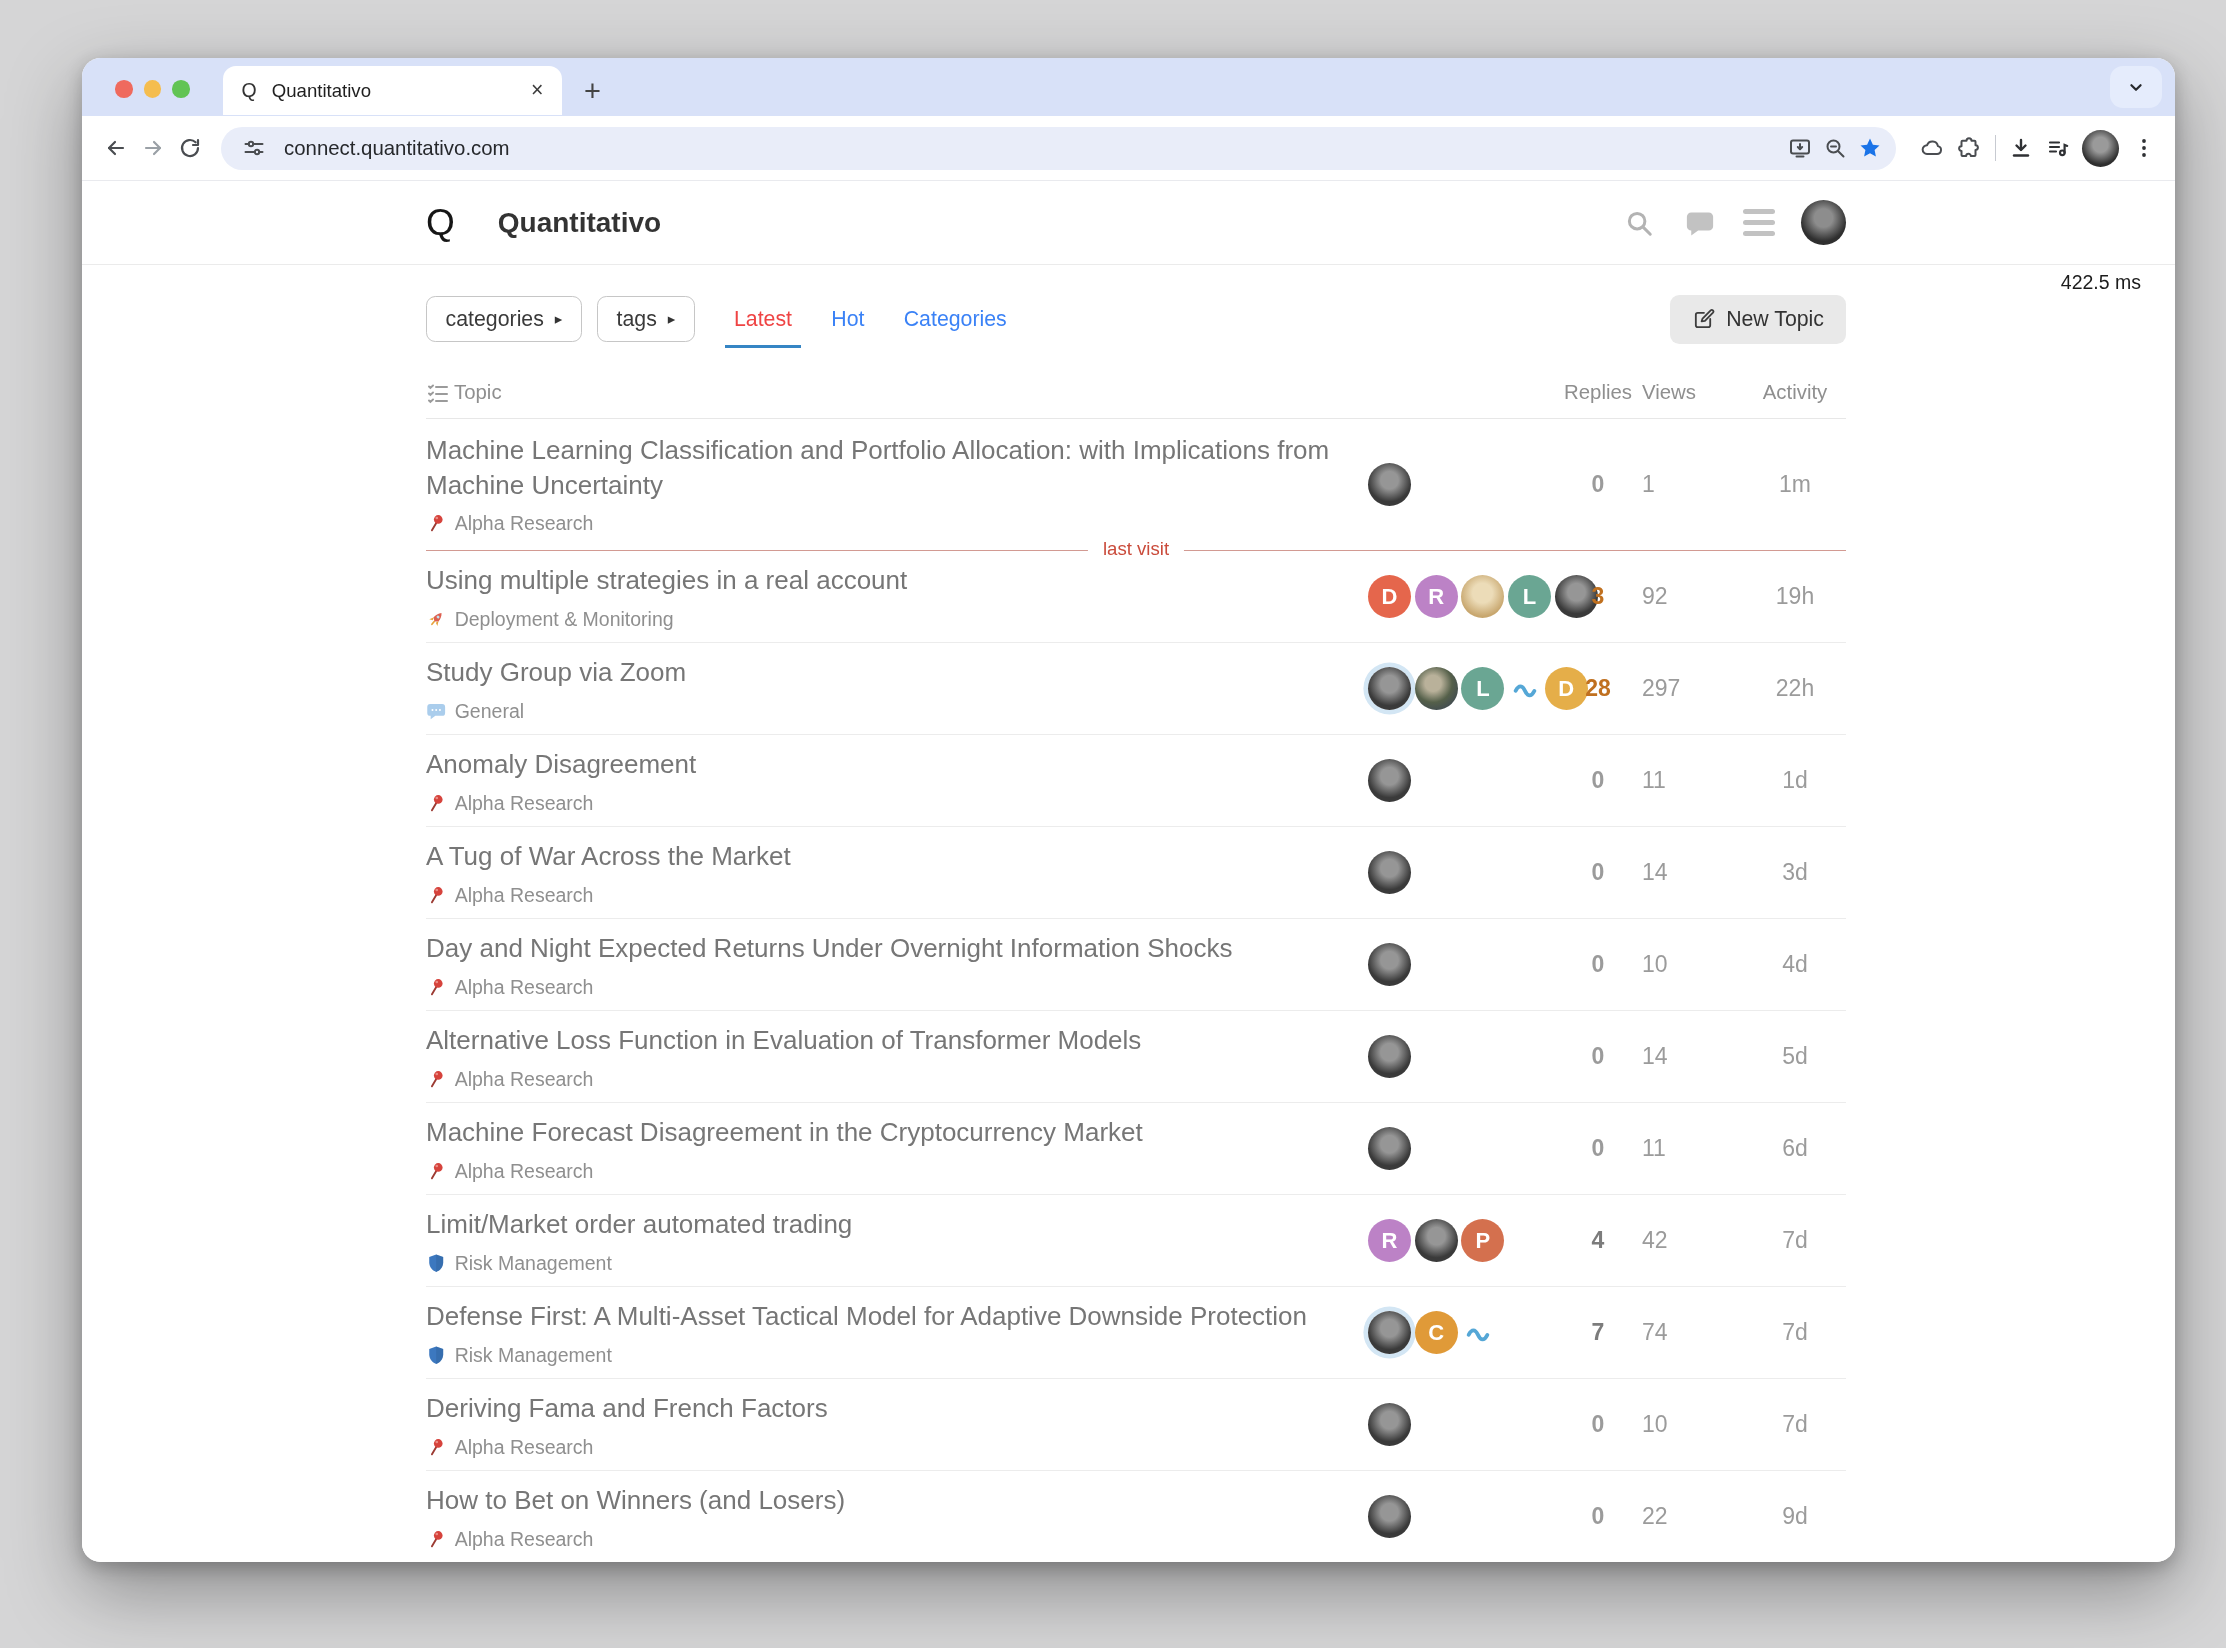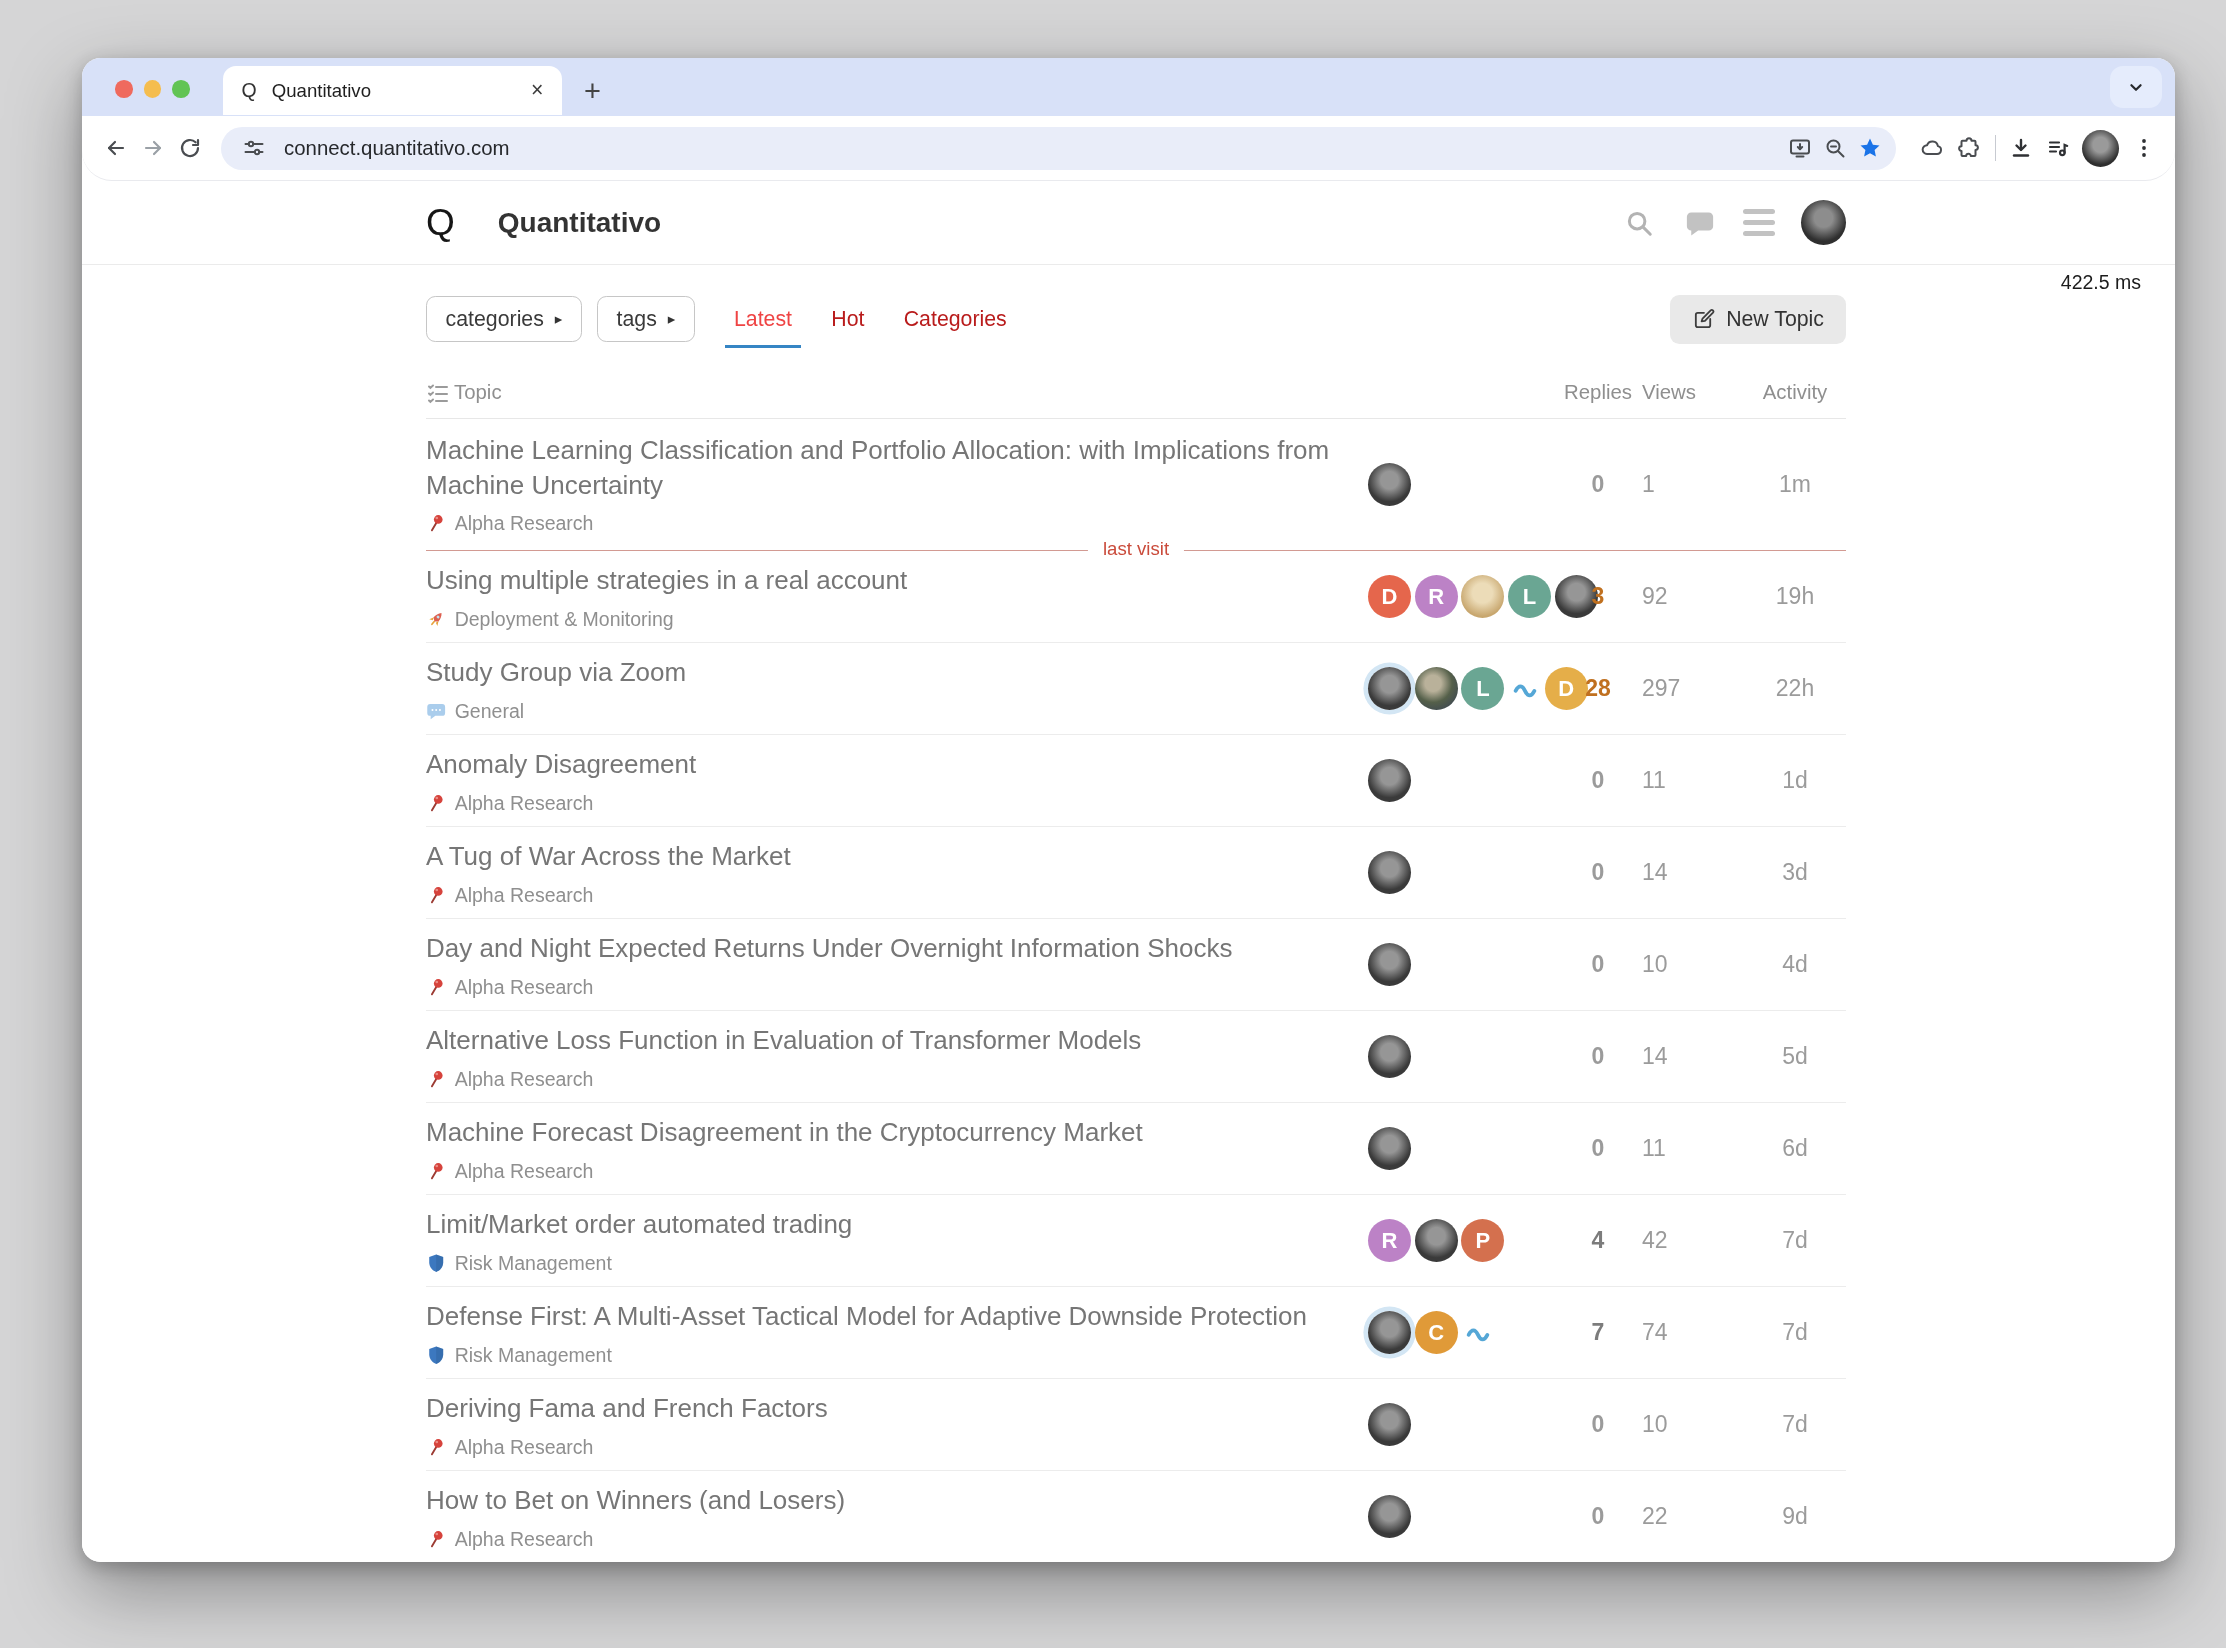--- a/index.html
+++ b/index.html
@@ -19,21 +19,21 @@
     border-radius:13px 13px 0 0; display:flex; align-items:center; padding:0 18.6px; }
   .tab-favicon { font-size:19.5px; color:#333; }
   .tab-title { font-size:18.6px; color:#1f1f1f; margin-left:15px; }
   .tab-close { margin-left:auto; font-size:21.3px; color:#3c3c3c; line-height:1; }
   .newtab-btn { position:absolute; left:490px; top:13px; width:41px; height:41px;
     font-size:29px; color:#444; display:flex; align-items:center; justify-content:center; }
   .strip-chevron { position:absolute; right:13px; top:8.3px; width:52px; height:42px;
     background:#e5ecfc; border-radius:13px; display:flex; align-items:center; justify-content:center; }
 
   .toolbar { height:65px; background:#fff; display:flex; align-items:center;
-    padding:0 13px 0 15px; border-bottom:0.9px solid #e9eaee;border-radius:30px; }
+    padding:0 13px 0 15px; border-bottom:0.9px solid #e9eaee; }
   .tb-icon { width:37px; height:37px; display:flex; align-items:center; justify-content:center; flex:none; }
   .tb-icon svg { width:24px; height:24px; }
   .pill { flex:1; height:43px; margin-left:13px; background:#e9edf9; border-radius:21.3px;
     display:flex; align-items:center; padding:0 9.3px 0 15px; min-width:0; }
   .url-text { font-size:20.4px; color:#26282c; margin-left:13px; white-space:nowrap; }
   .pill-spacer { flex:1; }
   .pill .tb-icon { width:35px; }
   .tb-sep { width:0.9px; height:26px; background:#c7cad1; margin:0 7.4px; flex:none; }
   .browser-avatar { width:37px; height:37px; border-radius:50%; flex:none; margin:0 5.6px;
     background:radial-gradient(circle at 50% 40%, #9a9a9a 0 26%, #2f2f2f 68%); }
@@ -56,21 +56,21 @@
 
   .latency { text-align:right; padding-right:34px; margin-top:5.6px; height:24px;
     font-family:Liberation Sans, sans-serif; font-size:19.5px; color:#1c1c1c; }
 
   .nav-row { display:flex; align-items:center; margin-top:0; }
   .drop-btn { display:flex; align-items:center; gap:11px; border:1.4px solid #c6c6c6;
     border-radius:9.3px; padding:9.3px 18.6px; font-size:21.3px; color:#3a3a3a; background:#fff; }
   .drop-btn + .drop-btn { margin-left:15px; }
   .drop-caret { font-size:15px; color:#333; }
   .nav-tabs { display:flex; align-items:center; margin-left:24px; gap:9.3px; }
-  .nav-tab { position:relative; padding:9.3px 15px; font-size:21.3px; color:#b91c1c; }
+  .nav-tab { position:relative; padding:9.3px 15px; font-size:21.3px; color:#3b82f6; }
   .nav-tab.active { color:#ef4444; }
   .nav-tab.active::after { content:""; position:absolute; left:5.6px; right:5.6px; bottom:-7.4px;
     height:3.7px; background:#3585c4; }
   .new-topic { margin-left:auto; display:flex; align-items:center; gap:11px;
     background:#e9e9e9; border-radius:9.3px; padding:12px 22px; font-size:21.3px; color:#333; }
   .new-topic svg { width:23px; height:23px; }
 
   .list-header { display:flex; align-items:center; margin-top:37px; padding-bottom:13px;
     border-bottom:0.9px solid #e7e7e7; color:#8f8f8f; font-size:20.4px; }
   .lh-topic { flex:1; display:flex; align-items:center; gap:4px; }

